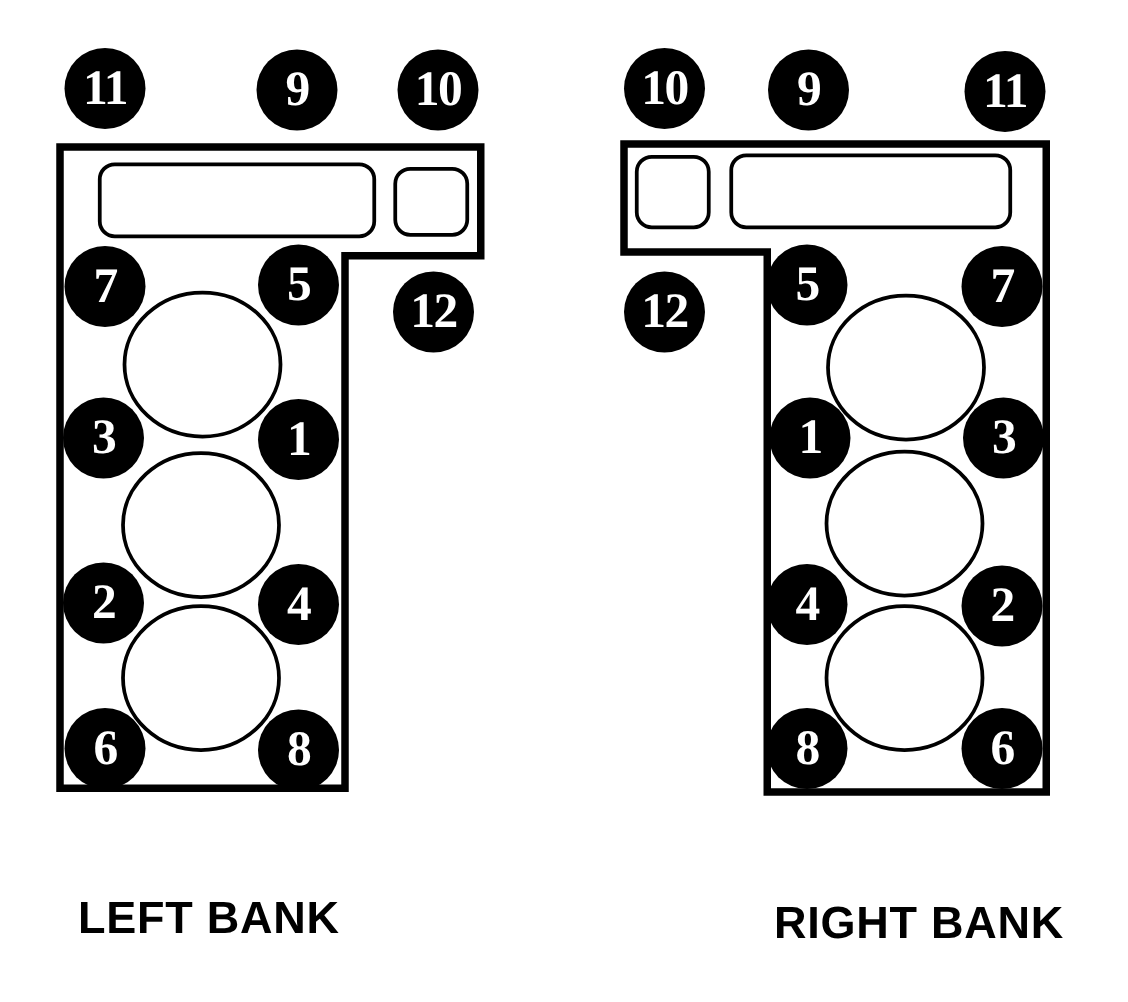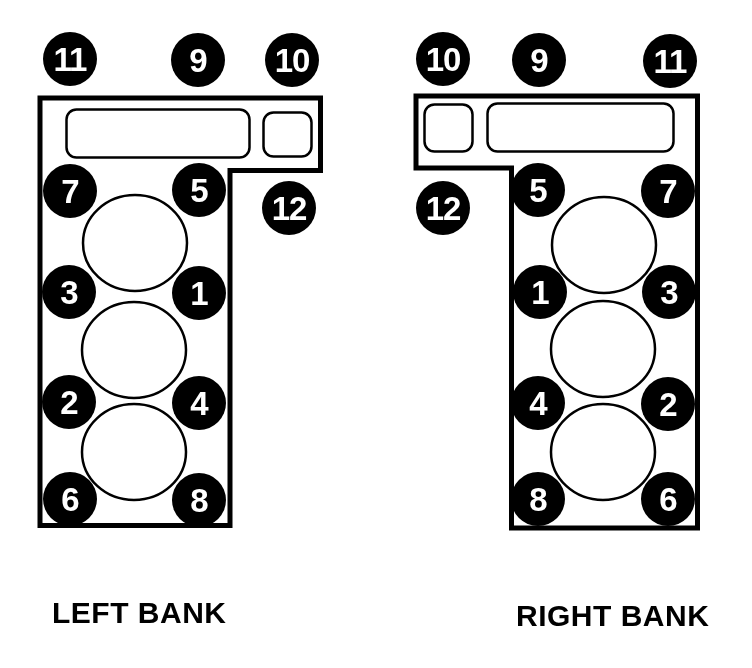--- a/index.html
+++ b/index.html
@@ -28,20 +28,21 @@
     background: #000000;
     color: #ffffff;
     font-weight: bold;
     font-size: 33px;
     letter-spacing: -1px;
     display: flex;
     align-items: center;
     justify-content: center;
     line-height: 1;
     user-select: none;
+    font-family: Liberation Serif, serif;
   }
   .bank-label {
     position: absolute;
     color: #000000;
     font-weight: bold;
     font-size: 30px;
     letter-spacing: 0.5px;
     white-space: nowrap;
   }
   .label-left  { left: 52px;  top: 596px; }

